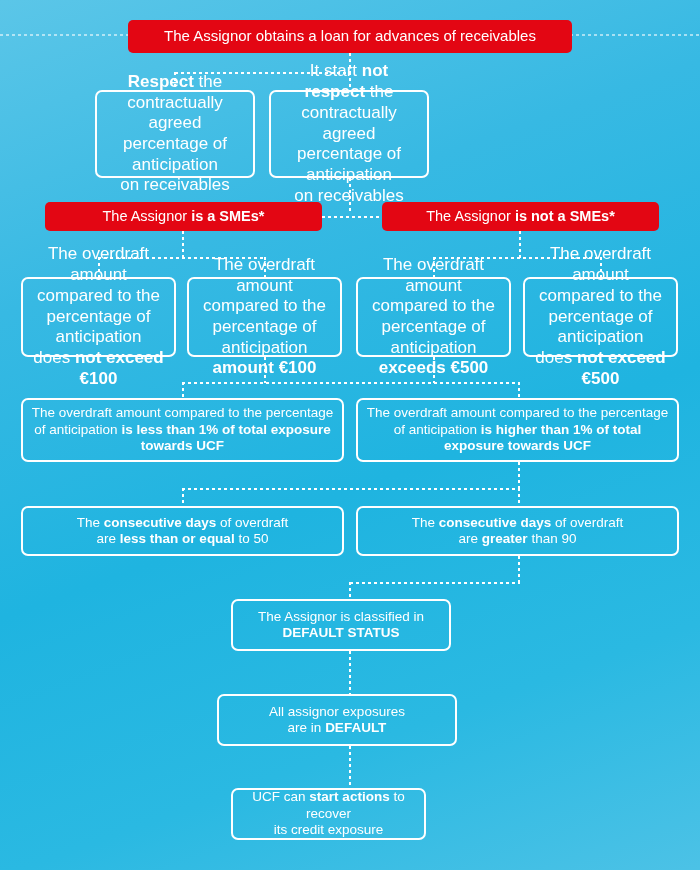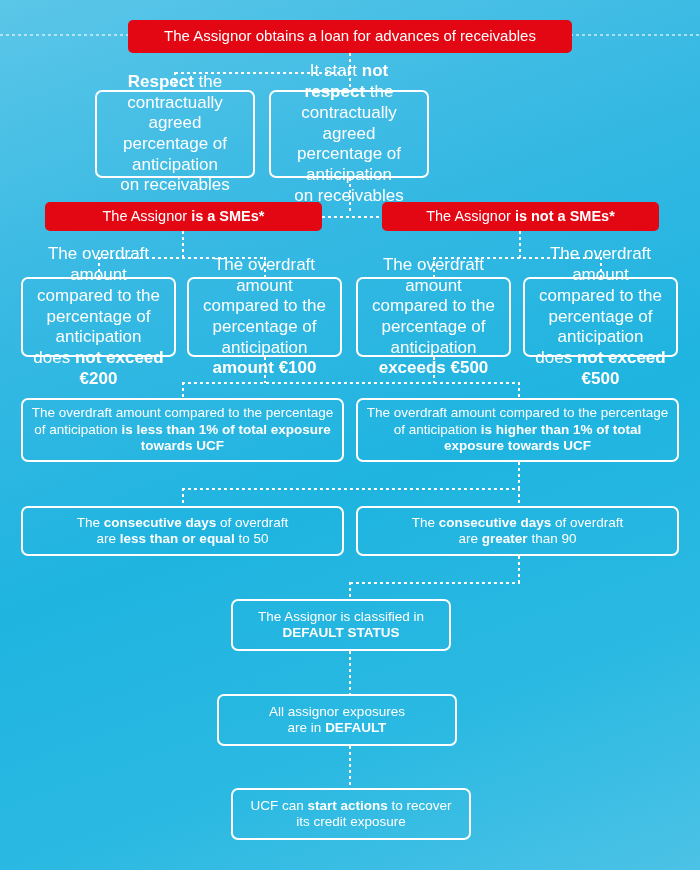--- a/index.html
+++ b/index.html
@@ -130,21 +130,21 @@
 
   <div class="conn v" style="left:519px; top:231px; height:27px;"></div>
   <div class="conn h" style="left:433px; top:257px; width:168px;"></div>
   <div class="conn v" style="left:433px; top:257px; height:21px;"></div>
   <div class="conn v" style="left:600px; top:257px; height:21px;"></div>
 
   <div class="node outline small" style="left:21px; top:277px; width:155px; height:80px;">
     <span class="txt"><span>The overdraft amount
 compared to the
 percentage of anticipation
-</span><span>does </span><b>not exceed €200</b></span>
+</span><span>does </span><b>not exceed €100</b></span>
   </div>
 
   <div class="node outline small" style="left:187px; top:277px; width:155px; height:80px;">
     <span class="txt"><span>The overdraft amount
 compared to the
 percentage of anticipation
 </span><b>amount €100</b></span>
   </div>
 
   <div class="node outline small" style="left:356px; top:277px; width:155px; height:80px;">
@@ -205,18 +205,18 @@
 
   <div class="conn v" style="left:349px; top:651px; height:43px;"></div>
 
   <div class="node outline" style="left:217px; top:694px; width:240px; height:52px;">
     <span class="txt"><span>All assignor exposures
 are in </span><b>DEFAULT</b></span>
   </div>
 
   <div class="conn v" style="left:349px; top:746px; height:42px;"></div>
 
-  <div class="node outline" style="left:231px; top:788px; width:240px; height:52px;">
+  <div class="node outline" style="left:231px; top:788px; width:195px; height:52px;">
     <span class="txt"><span>UCF can </span><b>start actions</b><span> to recover
 its credit exposure</span></span>
   </div>
 
 </div>
 
 </body></html>

